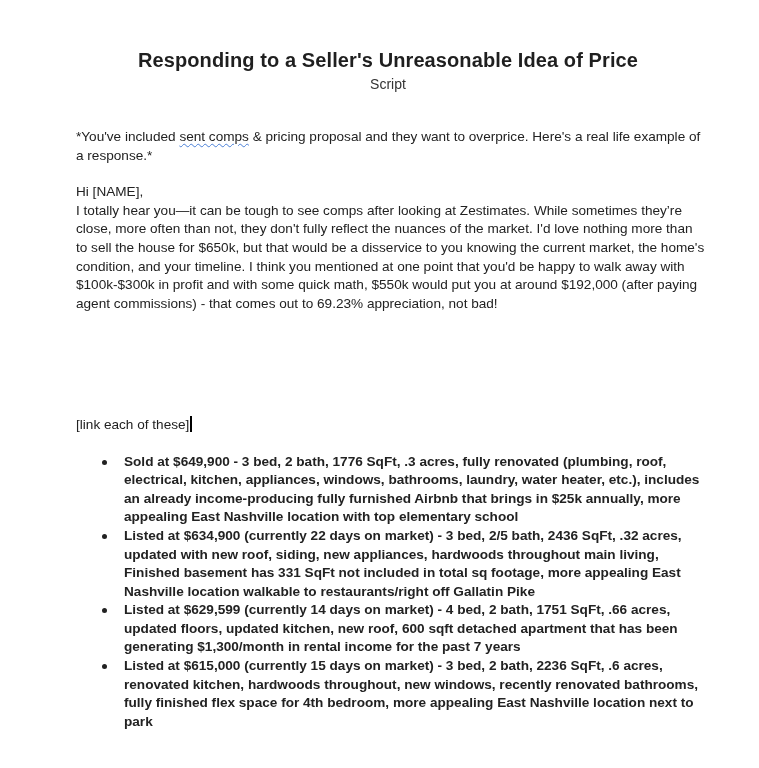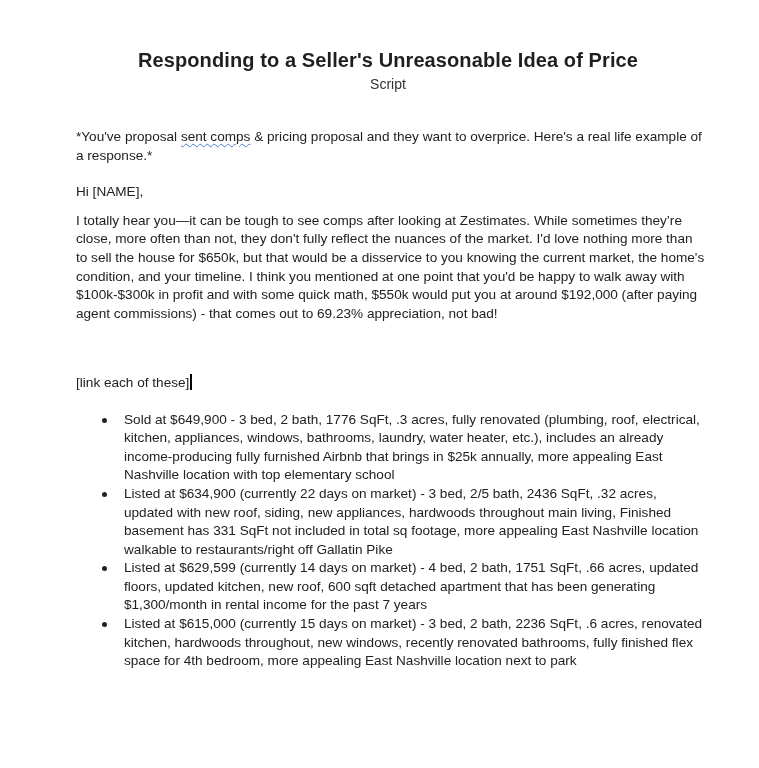--- a/index.html
+++ b/index.html
@@ -5,38 +5,38 @@
   html, body { margin:0; padding:0; background:#ffffff; }
   body { width:759px; height:768px; position:relative; overflow:hidden;
          font-family:"Liberation Sans", "DejaVu Sans", sans-serif; color:#222; }
   .title { position:absolute; left:0; width:776px; top:49px; text-align:center;
            font-size:20px; font-weight:bold; color:#1f1f1f; letter-spacing:0.1px; }
   .subtitle { position:absolute; left:0; width:776px; top:76px; text-align:center;
               font-size:14px; color:#333; }
   .body { position:absolute; left:76px; width:630px; top:128px; font-size:13.6px; line-height:18.6px; color:#222; }
   p { margin:0; }
   .p-intro { margin-bottom:18px; }
-  .p-greet { margin-bottom:10px; }
-  .p-main { margin-bottom:32px; }
+  .p-greet { margin-bottom:0; }
+  .p-main { margin-bottom:84px; }
   .p-comps { margin-bottom:18px; }
   .squiggle { text-decoration:underline wavy #4a7fd6; text-decoration-thickness:1px; text-underline-offset:2px;text-align:right; }
   .caret { display:inline-block; width:2px; height:16px; background:#000; vertical-align:-3px; margin-left:1px; }
   ul { margin:0; padding:0; list-style:none; }
-  li { position:relative; padding-left:48px; }
+  li { position:relative; padding-left:48px;font-weight:bold; }
   li .bullet { position:absolute; left:26px; top:7px; width:5px; height:5px; border-radius:50%; background:#222; }
 </style>
 </head>
 <body>
 
 <div>
   <div class="title">Responding to a Seller's Unreasonable Idea of Price</div>
   <div class="subtitle">Script</div>
 
   <div class="body">
-    <p class="p-intro"><span>*You've proposal </span><span class="squiggle">sent comps</span><span> &amp; pricing proposal and they want to overprice. Here's a real life example of a response.*</span></p>
+    <p class="p-intro"><span>*You've included </span><span class="squiggle">sent comps</span><span> &amp; pricing proposal and they want to overprice. Here's a real life example of a response.*</span></p>
 
     <p class="p-greet">Hi [NAME],</p>
 
     <p class="p-main">I totally hear you—it can be tough to see comps after looking at Zestimates. While sometimes they’re close, more often than not, they don't fully reflect the nuances of the market. I'd love nothing more than to sell the house for $650k, but that would be a disservice to you knowing the current market, the home's condition, and your timeline. I think you mentioned at one point that you'd be happy to walk away with $100k-$300k in profit and with some quick math, $550k would put you at around $192,000 (after paying agent commissions) - that comes out to 69.23% appreciation, not bad!</p>
 
     <p class="p-comps"><br><span>[link each of these]</span><span class="caret"></span></p>
 
     <ul>
       <li><span class="bullet"></span><span>Sold at $649,900 - 3 bed, 2 bath, 1776 SqFt, .3 acres, fully renovated (plumbing, roof, electrical, kitchen, appliances, windows, bathrooms, laundry, water heater, etc.), includes an already income-producing fully furnished Airbnb that brings in $25k annually, more appealing East Nashville location with top elementary school</span></li>
       <li><span class="bullet"></span><span>Listed at $634,900 (currently 22 days on market) - 3 bed, 2/5 bath, 2436 SqFt, .32 acres, updated with new roof, siding, new appliances, hardwoods throughout main living, Finished basement has 331 SqFt not included in total sq footage, more appealing East Nashville location walkable to restaurants/right off Gallatin Pike</span></li>

